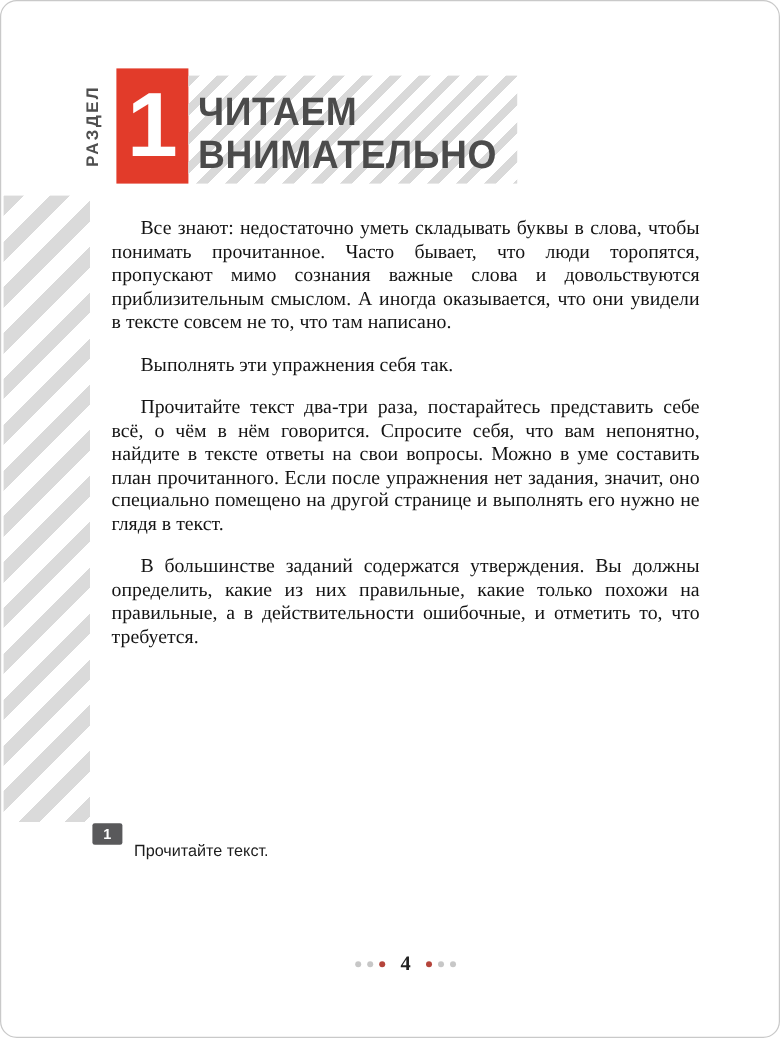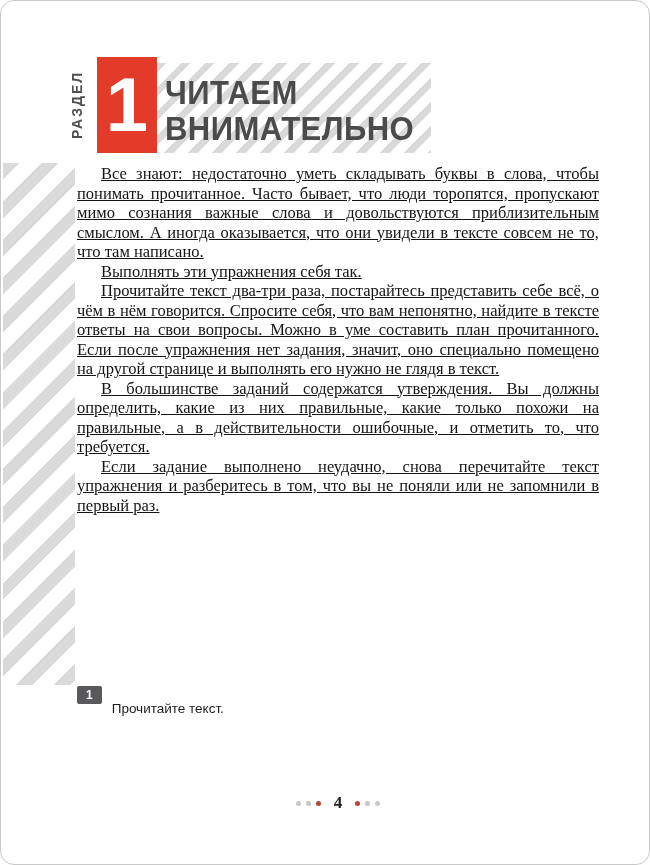--- a/index.html
+++ b/index.html
@@ -48,21 +48,21 @@
     position:absolute;left:2px;top:162px;width:72px;height:522px;
     background:repeating-linear-gradient(135deg,#dadada 0 12px,rgba(0,0,0,0) 12px 27px);
   }
 
   
   .intro{
     position:absolute;left:76px;right:50px;top:163px;
     font-size:16.5px;line-height:19.5px;color:#141414;
     text-align:justify;
   }
-  .intro p{margin:0;text-indent:24px;text-decoration:underline;}
+  .intro p{margin:16px;text-indent:24px;}
 
   
   .exercise-head{
     position:absolute;left:76px;top:672px;
     display:flex;align-items:center;gap:10px;
     font-family:"Liberation Sans", sans-serif;
   }
   .ex-num{
     background:#59595b;color:#ffffff;
     font-weight:bold;font-size:12px;line-height:1;
@@ -107,21 +107,20 @@
     <span>ВНИМАТЕЛЬНО</span>
   </div>
 
   <div class="margin-stripes"></div>
 
   <div class="intro">
     <p>Все знают: недостаточно уметь складывать буквы в слова, чтобы понимать прочитанное. Часто бывает, что люди торопятся, пропускают мимо сознания важные слова и довольствуются приблизительным смыслом. А иногда оказывается, что они увидели в тексте совсем не то, что там написано.</p>
     <p>Выполнять эти упражнения себя так.</p>
     <p>Прочитайте текст два-три раза, постарайтесь представить себе всё, о чём в нём говорится. Спросите себя, что вам непонятно, найдите в тексте ответы на свои вопросы. Можно в уме составить план прочитанного. Если после упражнения нет задания, значит, оно специально помещено на другой странице и выполнять его нужно не глядя в текст.</p>
     <p>В большинстве заданий содержатся утверждения. Вы должны определить, какие из них правильные, какие только похожи на правильные, а в действительности ошибочные, и отметить то, что требуется.</p>
-    <p>Если задание выполнено неудачно, снова перечитайте текст упражнения и разберитесь в том, что вы не поняли или не запомнили в первый раз.</p>
   </div>
 
   <div class="exercise-head">
     <span class="ex-num">1</span>
     <span class="ex-instr">Прочитайте текст.</span>
   </div>
 
 
   <div class="footer">
     <span class="dot gray"></span>

